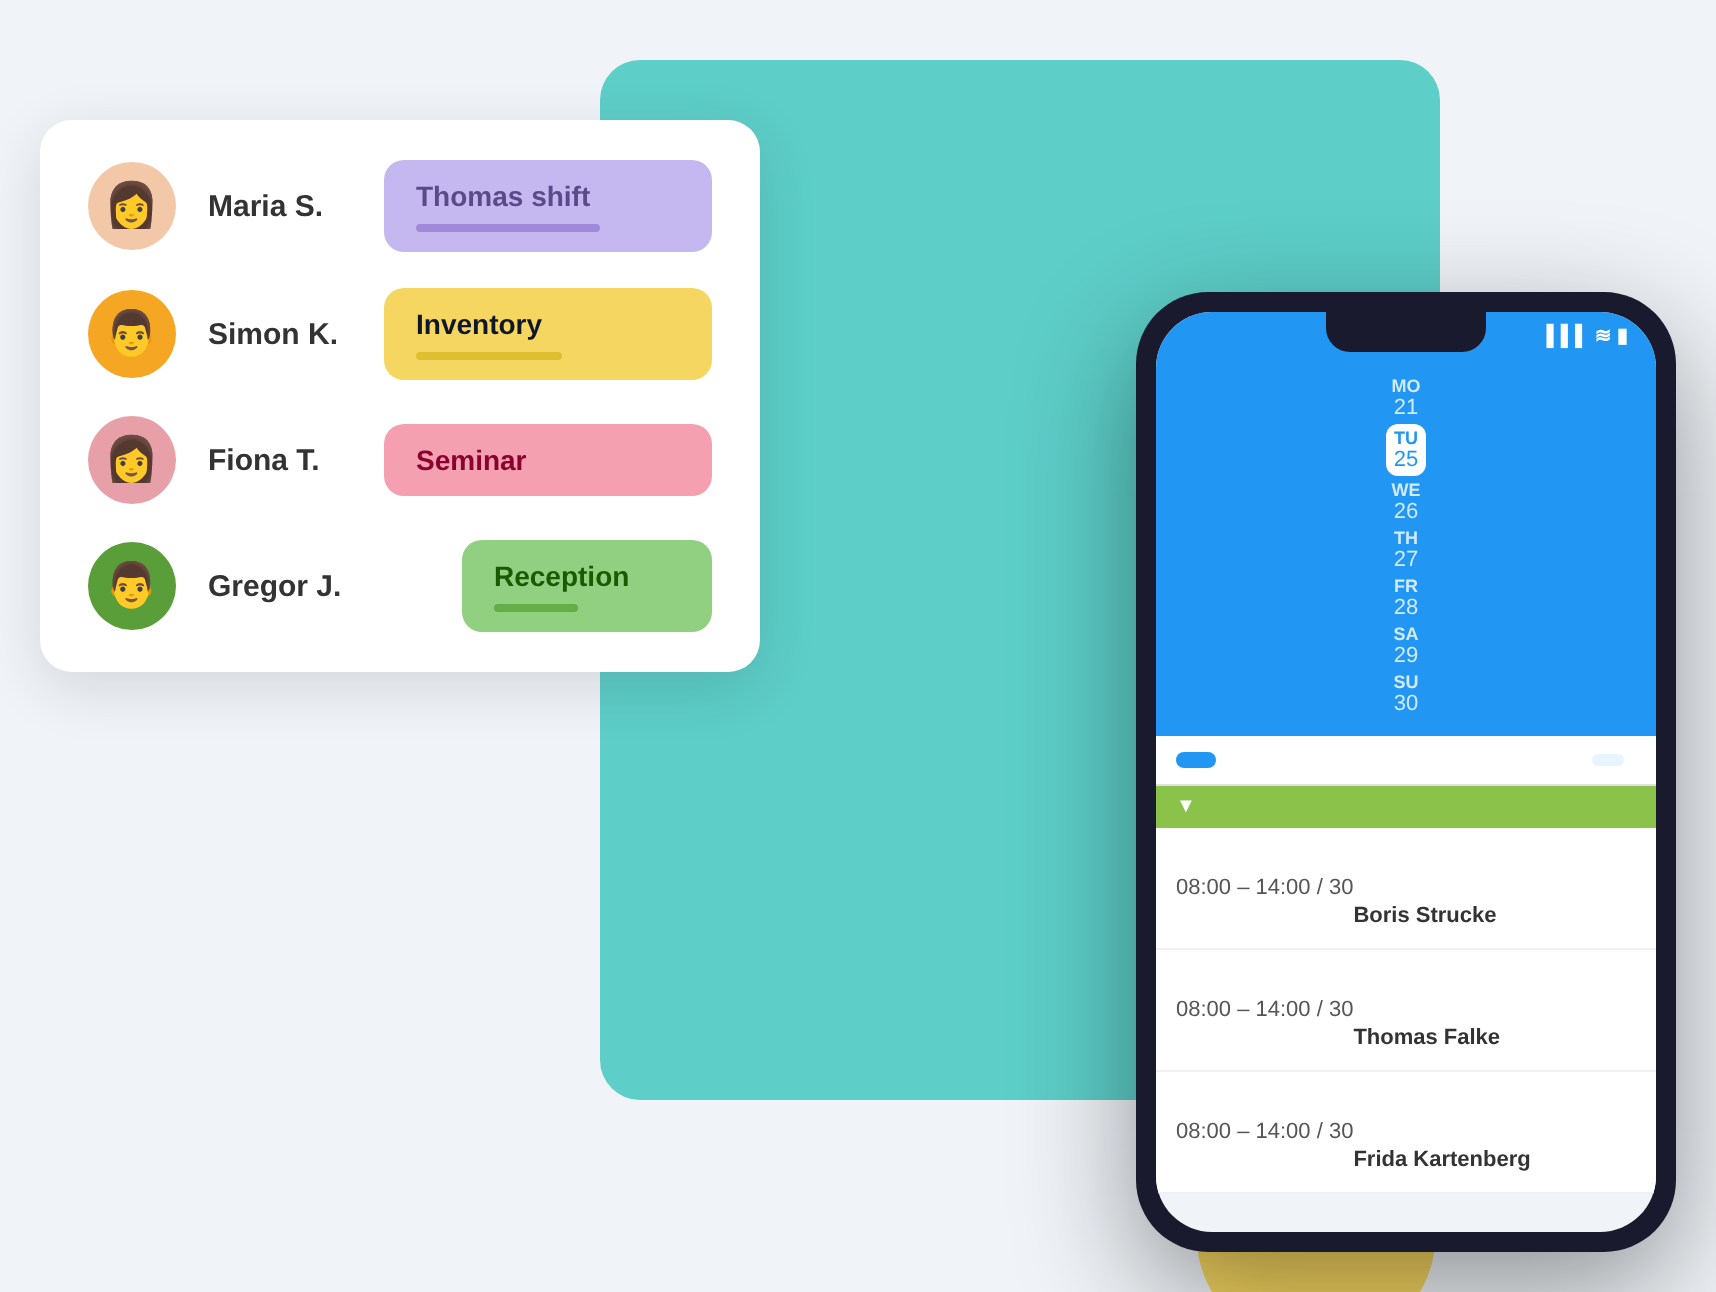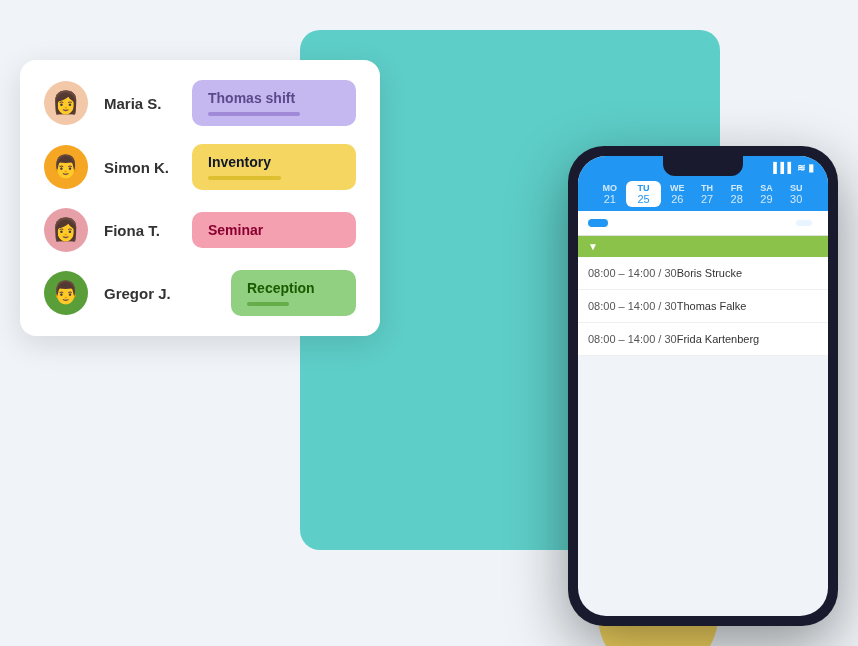--- a/index.html
+++ b/index.html
@@ -151,20 +151,21 @@
       font-weight: 600;
     }
 
     
     .week-nav {
       background: #2196f3;
       display: flex;
       align-items: center;
       padding: 4px 8px;
       gap: 2px;
+      flex-direction: column;
     }
 
     .week-arrow {
       color: white;
       font-size: 14px;
       padding: 2px 4px;
       cursor: pointer;
     }
 
     .day-item {
@@ -240,21 +241,22 @@
 
     .shift-time {
       font-size: 11px;
       color: #555;
       font-weight: 500;
     }
 
     .shift-person {
       font-size: 11px;
       color: #333;
-      font-weight: 400;
+      font-weight: 700;
+      margin-top: 28px;
     }
 
     
     .yellow-circle {
       position: absolute;
       right: 140px;
       bottom: -30px;
       width: 120px;
       height: 120px;
       background: #f5d660;

